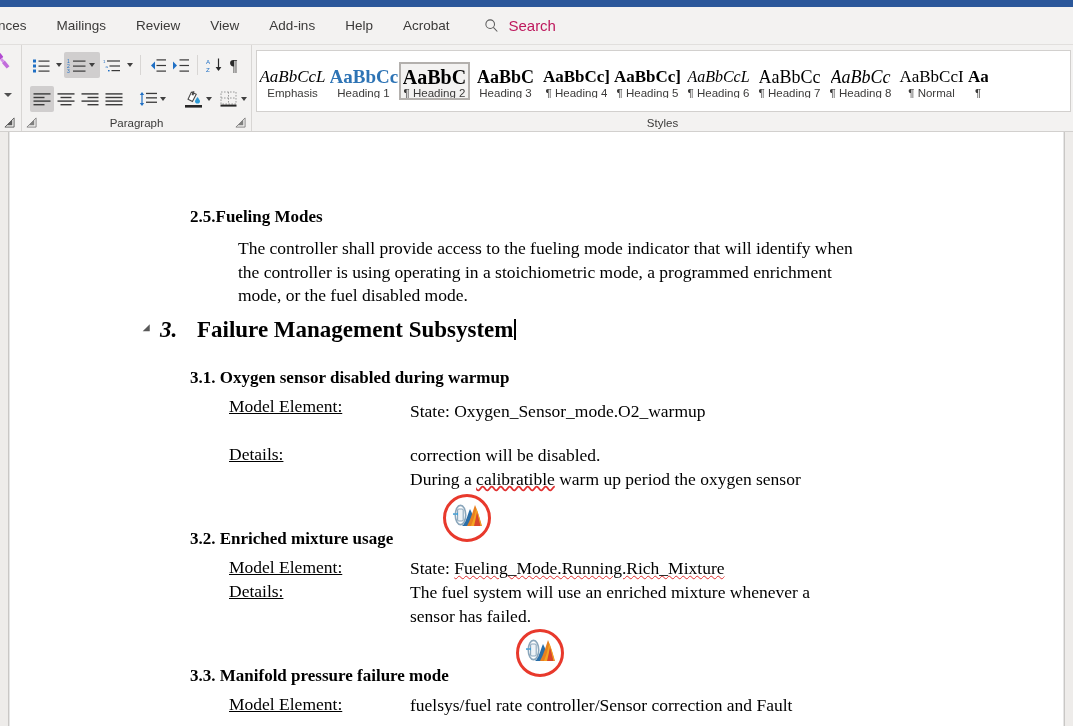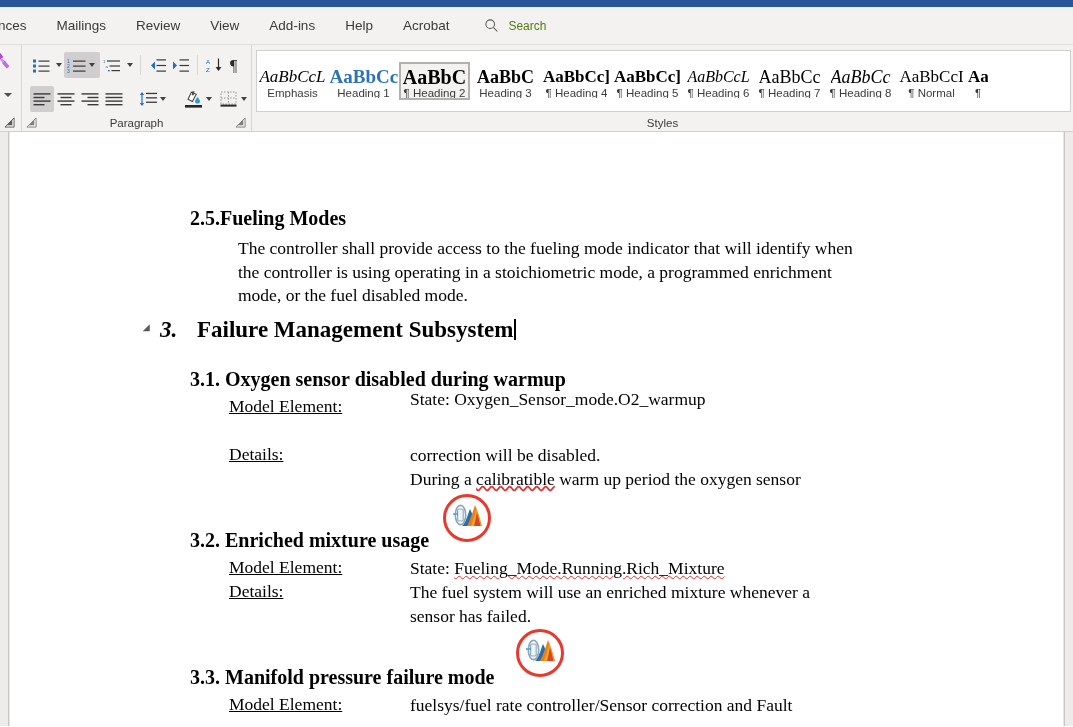--- a/index.html
+++ b/index.html
@@ -38,21 +38,21 @@
   }
   .ribbon-tab.clipped { padding-left: 0; margin-left: -14px; }
   #search-box {
     display: flex;
     align-items: center;
     gap: 9px;
     margin-left: 20px;
     cursor: text;
   }
   #search-box .sicon { width: 15px; height: 15px; display:block; }
-  #search-box .slabel { font-size: 12px; color: #4d7c0f; }
+  #search-box .slabel { font-size: 15px; color: #be185d; }
 
   
   #ribbon-body {
     height: 87px;
     background: #f3f2f1;
     display: flex;
     position: relative;
     border-bottom: 1px solid #d2d0ce;
   }
 
@@ -209,21 +209,21 @@
   }
   #page-body {
     position: absolute;
     left: 0; right: 0; top: 0;
     padding: 0;
     font-family: "Liberation Serif", serif;
     color: #000;
   }
 
   .h2 {
-    font-size: 20px;
+    font-size: 17px;
     font-weight: bold;
     font-family: "Liberation Serif", serif;
     position: absolute;
     white-space: nowrap;
   }
   .h1 {
     font-size: 23px;
     font-weight: bold;
     font-family: "Liberation Serif", serif;
     position: absolute;
@@ -565,21 +565,21 @@
       <div class="h1" style="left:150px; top:185px;">
         <span class="num">3.</span>
         <span style="display:inline-block;width:14px;"></span><span>Failure Management Subsystem</span><span class="caret-bar"></span>
       </div>
 
       <div class="h2" style="left:180px; top:236px;text-align:center;">
         <span>3.1.</span>
         <span>Oxygen sensor disabled during warmup</span>
       </div>
       <div class="lbl" style="left:219px; top:264px;">Model Element:</div>
-      <div class="val" style="left:400px; top:256px;">
+      <div class="val" style="left:400px; top:268px;">
         <div>State: Oxygen_Sensor_mode.O2_warmup</div>
       </div>
       <div class="lbl" style="left:219px; top:312px;">Details:</div>
       <div class="val" style="left:400px; top:312px;">
         <div>correction will be disabled.</div>
         <div>During a <span class="sq-only">calibratible</span> warm up period the oxygen sensor</div>
       </div>
 
       <div class="h2" style="left:180px; top:397px;">
         <span>3.2.</span>

